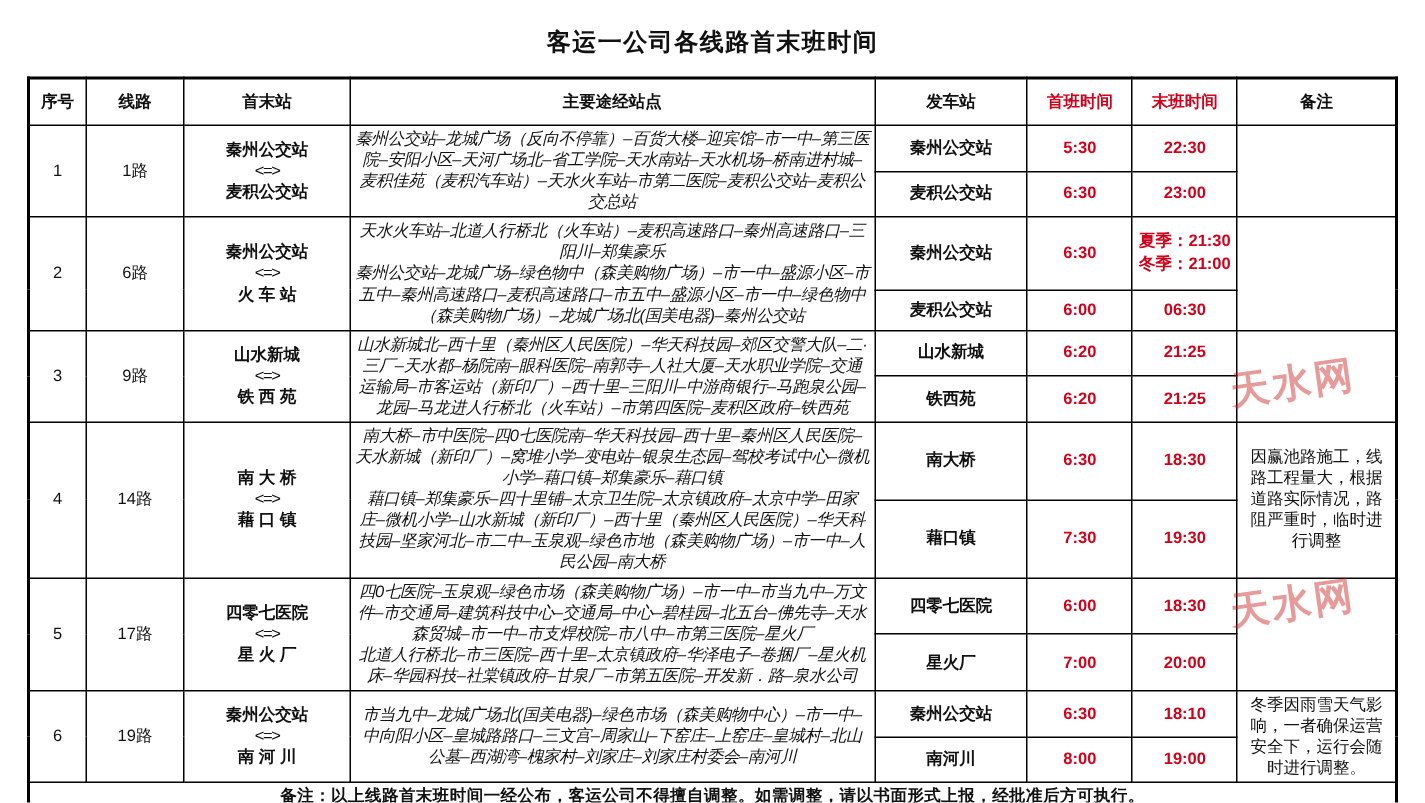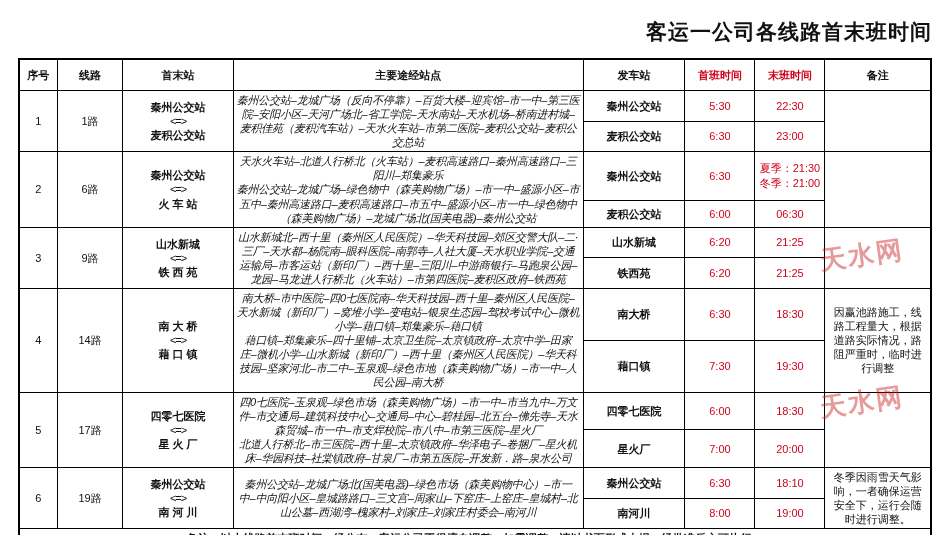--- a/index.html
+++ b/index.html
@@ -16,22 +16,22 @@
     overflow: hidden;
   }
   .page {
     position: relative;
     width: 950px;
     height: 535px;
     box-sizing: border-box;
     padding: 14px 18px 10px 18px;
   }
   .title {
-    text-align: right;
-    font-size: 21px;
+    text-align: center;
+    font-size: 16px;
     font-weight: bold;
     letter-spacing: 1px;
     margin: 4px 0 12px 0;
     font-family: "Liberation Serif", serif;
   }
   table.sched {
     width: 914px;
     border-collapse: collapse;
     table-layout: fixed;
     border: 2px solid #000;
@@ -88,21 +88,21 @@
     letter-spacing: -0.2px;
     font-style: italic;
   }
   .cell-depart {
     font-size: 12px;
     font-weight: bold;
   }
   .cell-time {
     color: #d0021b;
     font-size: 12px;
-    font-weight: normal;
+    font-weight: bold;
   }
   .cell-time .season {
     display: block;
     font-size: 11px;
     line-height: 1.35;
     white-space: nowrap;
   }
   .cell-remark {
     font-size: 9.5px;
     line-height: 1.3;
@@ -276,21 +276,21 @@
       </tr>
 
       <tr>
         <td class="cell-no" rowspan="2">6</td>
         <td class="cell-line" rowspan="2">19路</td>
         <td class="cell-term" rowspan="2">
           <div>秦州公交站</div>
           <div class="sep">&lt;=&gt;</div>
           <div>南 河 川</div>
         </td>
-        <td class="cell-route" rowspan="2">秦州公交站–龙城广场北(国美电器)–绿色市场（森美购物中心）–市一中–中向阳小区–皇城路路口–三文宫–周家山–下窑庄–上窑庄–皇城村–北山公墓–西湖湾–槐家村–刘家庄–刘家庄村委会–南河川</td>
+        <td class="cell-route" rowspan="2">市当九中–龙城广场北(国美电器)–绿色市场（森美购物中心）–市一中–中向阳小区–皇城路路口–三文宫–周家山–下窑庄–上窑庄–皇城村–北山公墓–西湖湾–槐家村–刘家庄–刘家庄村委会–南河川</td>
         <td class="cell-depart">秦州公交站</td>
         <td class="cell-time">6:30</td>
         <td class="cell-time">18:10</td>
         <td class="cell-remark" rowspan="2">冬季因雨雪天气影响，一者确保运营安全下，运行会随时进行调整。</td>
       </tr>
       <tr>
         <td class="cell-depart">南河川</td>
         <td class="cell-time">8:00</td>
         <td class="cell-time">19:00</td>
       </tr>

